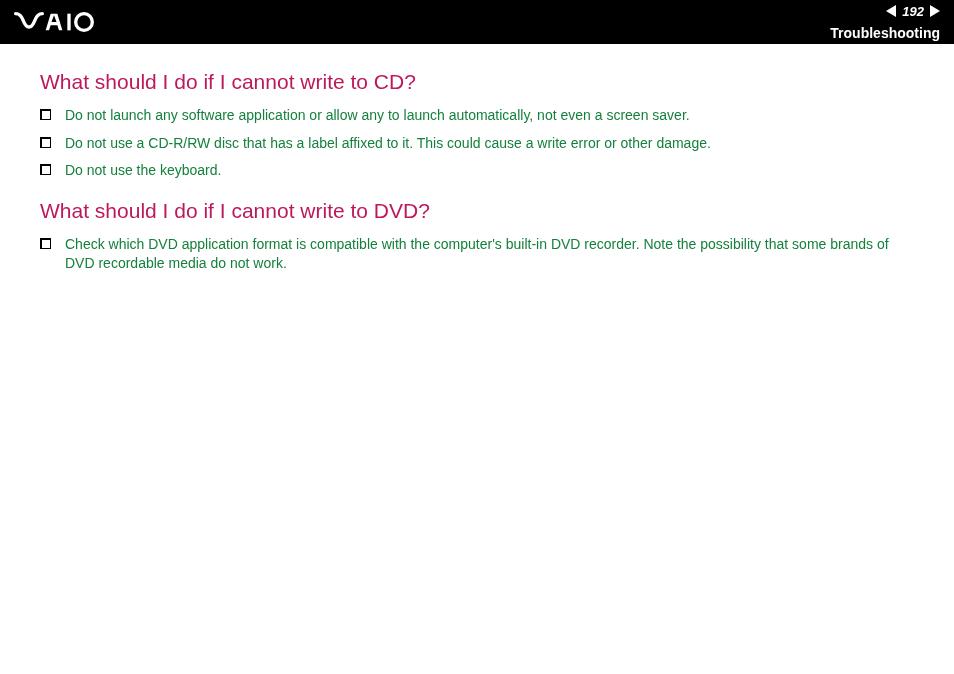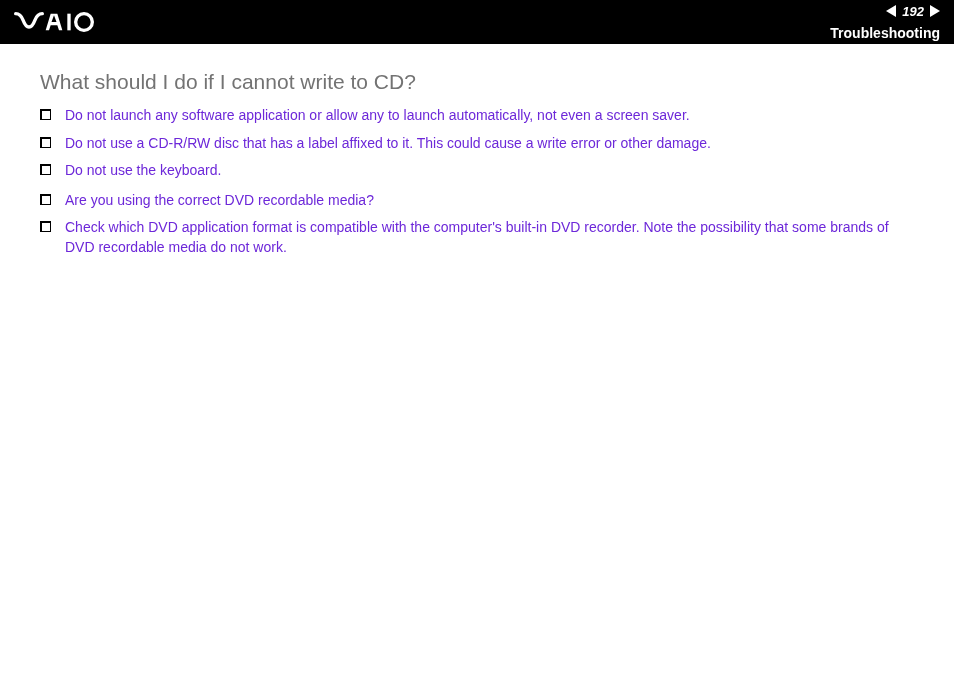--- a/index.html
+++ b/index.html
@@ -61,40 +61,40 @@
       font-weight: bold;
     }
     .section-title {
       font-size: 14px;
       font-weight: bold;
     }
     .content {
       padding: 26px 40px 0 40px;
     }
     .question {
-      color: #737373;
+      color: #be185d;
       font-size: 21px;
       font-weight: normal;
       margin-bottom: 12px;
       margin-top: 18px;
     }
     .question:first-child {
       margin-top: 0;
     }
     .bullet-list {
       list-style: none;
       margin-bottom: 10px;
     }
     .bullet-item {
       display: flex;
       align-items: flex-start;
       margin-bottom: 8px;
       font-size: 14px;
       line-height: 1.4;
-      color: #6d28d9;
+      color: #15803d;
     }
     .bullet-box {
       flex-shrink: 0;
       width: 11px;
       height: 11px;
       border: 1.5px solid #000;
       margin-right: 14px;
       margin-top: 3px;
       box-shadow: inset 1px 1px 0 #000;
     }
@@ -134,23 +134,20 @@
     <li class="bullet-item">
       <span class="bullet-box"></span>
       <span class="bullet-text">Do not use a CD-R/RW disc that has a label affixed to it. This could cause a write error or other damage.</span>
     </li>
     <li class="bullet-item">
       <span class="bullet-box"></span>
       <span class="bullet-text">Do not use the keyboard.</span>
     </li>
   </ul>
 
+  <h2 class="question">What should I do if I cannot write to DVD?</h2>
   <ul class="bullet-list">
-    <li class="bullet-item">
-      <span class="bullet-box"></span>
-      <span class="bullet-text">Are you using the correct DVD recordable media?</span>
-    </li>
     <li class="bullet-item">
       <span class="bullet-box"></span>
       <span class="bullet-text">Check which DVD application format is compatible with the computer's built-in DVD recorder. Note the possibility that some brands of DVD recordable media do not work.</span>
     </li>
   </ul>
 </div>
 
 </body></html>

